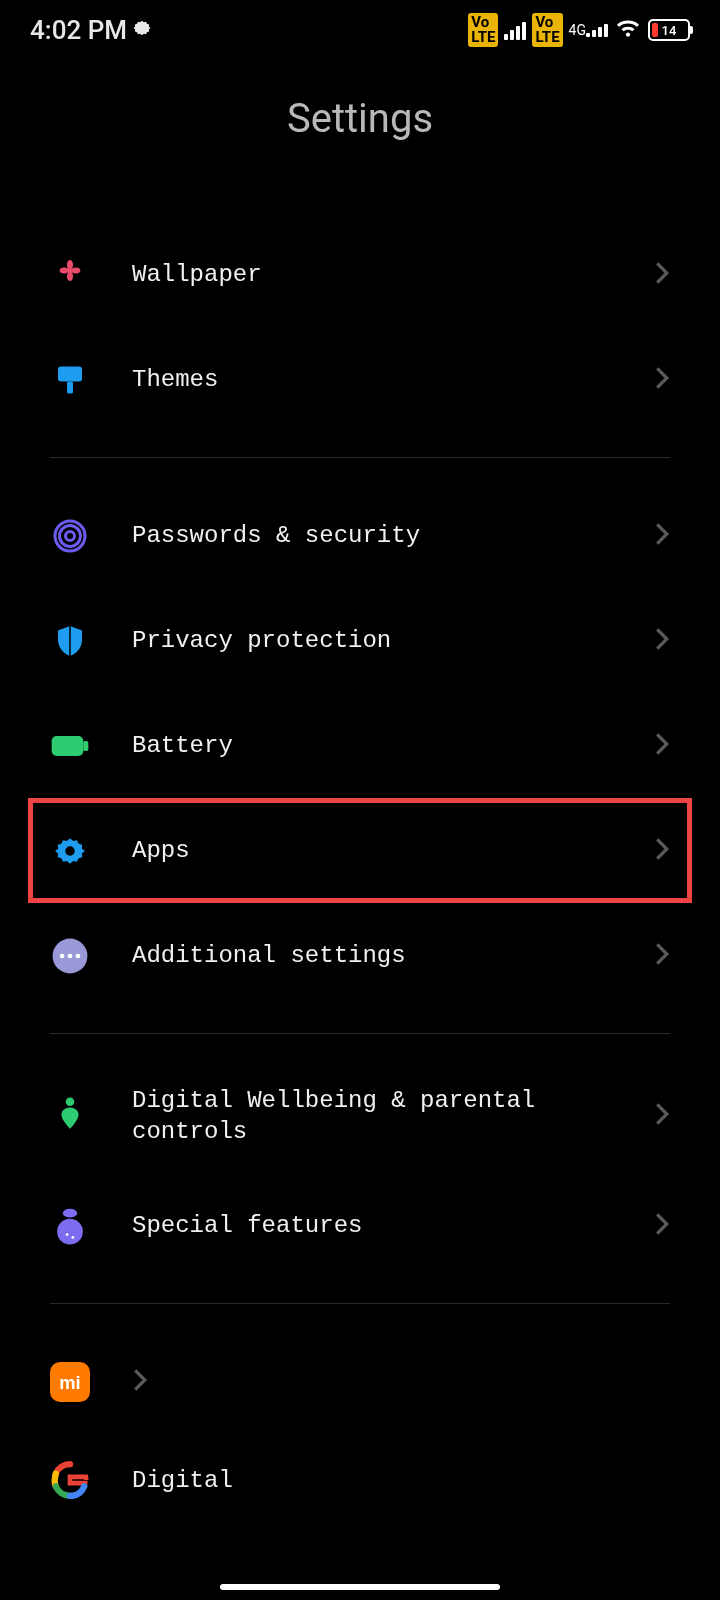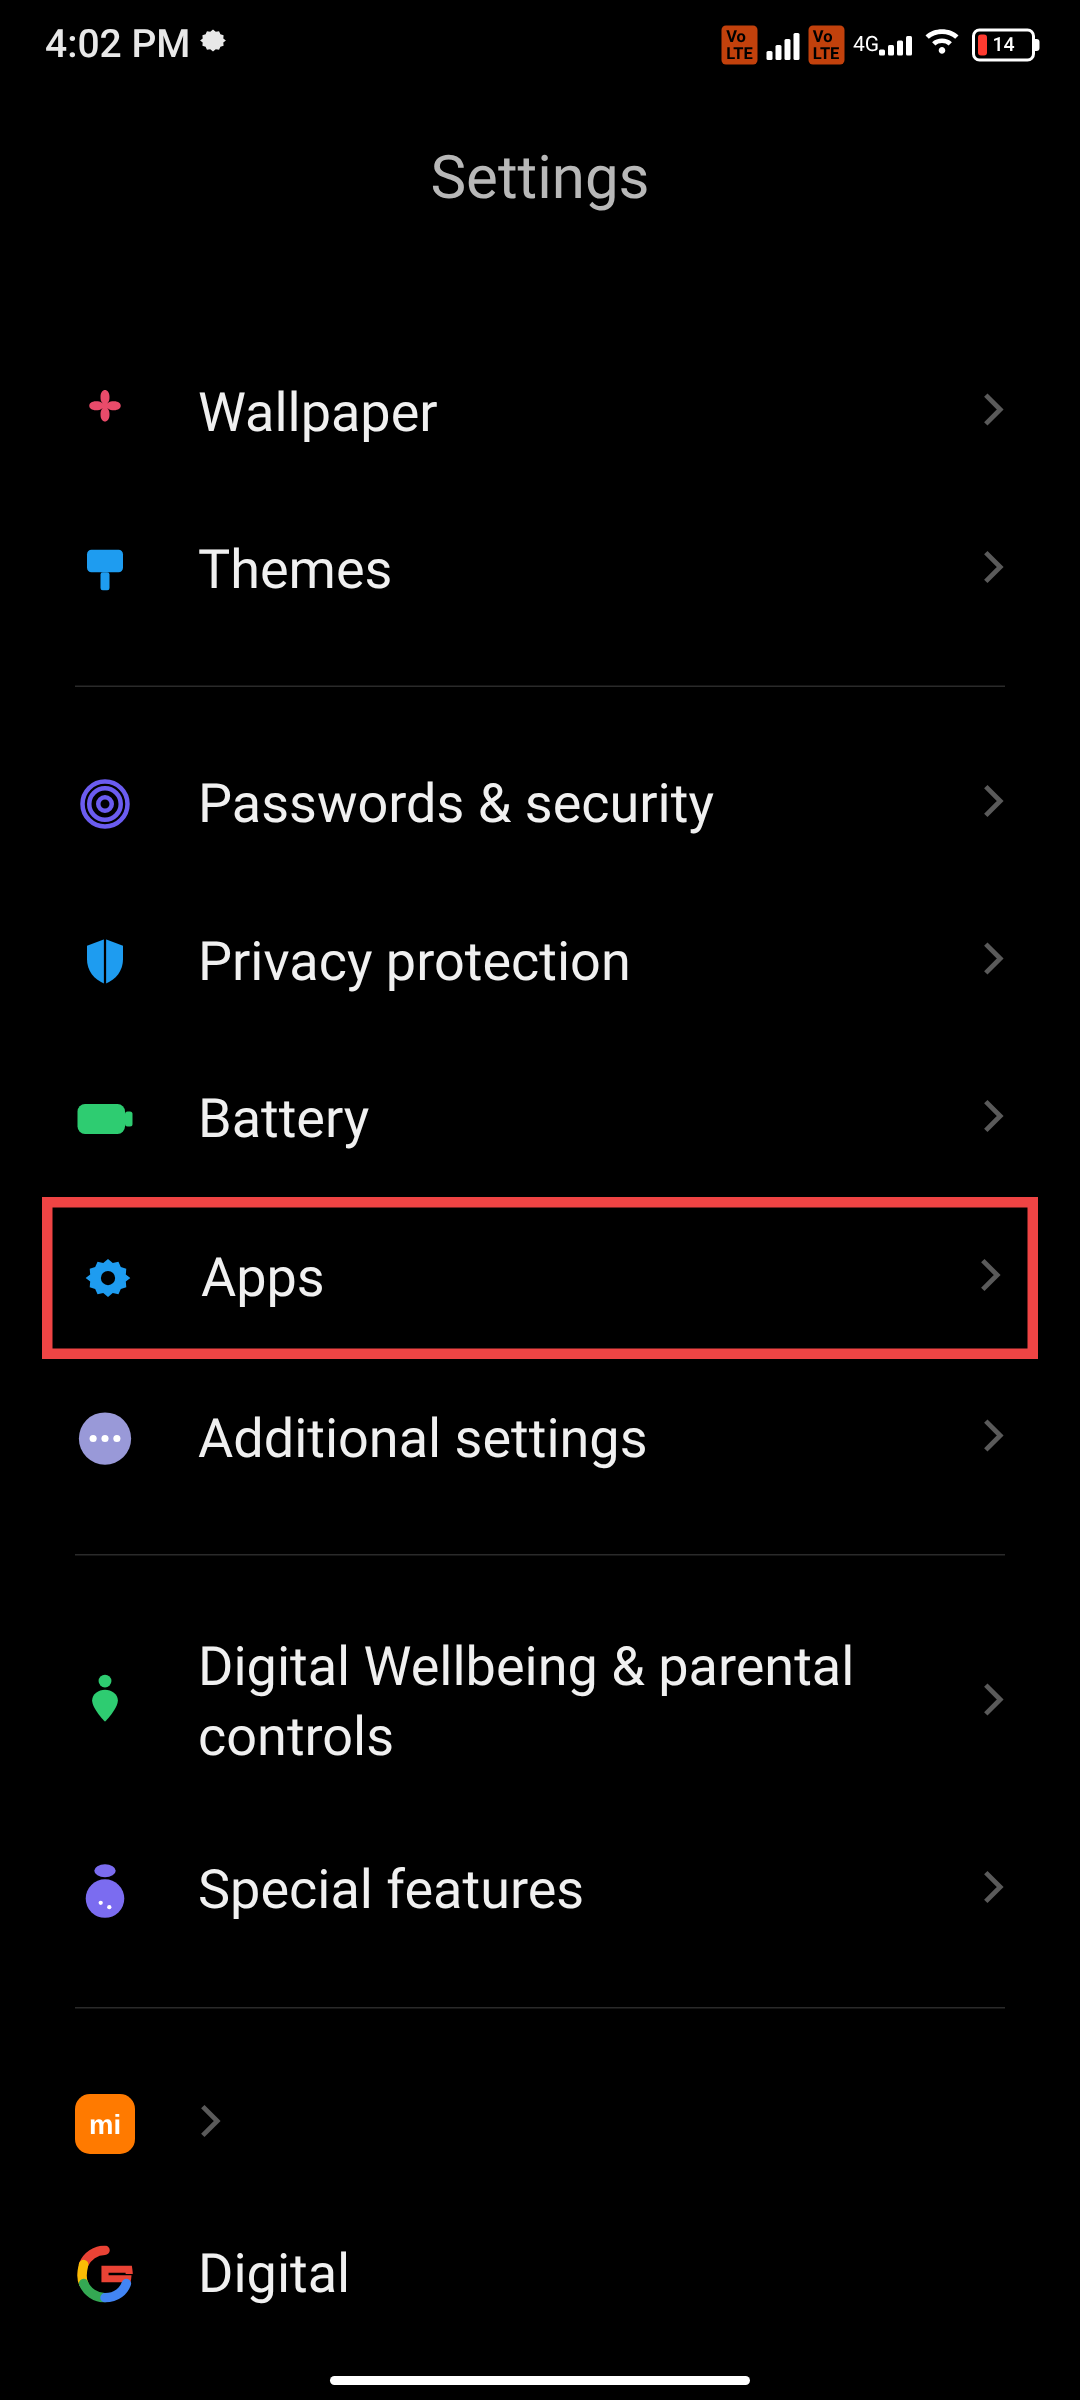--- a/index.html
+++ b/index.html
@@ -32,23 +32,23 @@
     .status-time {
       font-weight: 500;
       color: #e8e8e8;
     }
     .status-right {
       display: flex;
       align-items: center;
       gap: 6px;
     }
     .volte-badge {
-      background: #c2410c;
+      background: #eab308;
       color: #000;
-      font-size: 11px;
+      font-size: 15px;
       font-weight: bold;
       padding: 2px 3px;
       border-radius: 3px;
       line-height: 1;
       position: relative;
     }
     .signal-bars {
       display: flex;
       align-items: flex-end;
       gap: 2px;
@@ -110,39 +110,40 @@
     .settings-list {
       padding: 0;
     }
     .settings-item {
       display: flex;
       align-items: center;
       padding: 26px 50px 26px 50px;
       min-height: 105px;
     }
     .settings-item.highlighted {
-      border: 7px solid #ef4444;
+      border: 5px solid #ef4444;
       margin: 0 28px;
       padding-left: 17px;
       padding-right: 17px;
     }
     .item-icon {
       width: 40px;
       height: 40px;
       margin-right: 42px;
       display: flex;
       align-items: center;
       justify-content: center;
       flex-shrink: 0;
     }
     .item-label {
       flex-grow: 1;
-      font-size: 36px;
+      font-size: 24px;
       color: #f0f0f0;
       font-weight: 400;
+      font-family: Liberation Mono, monospace;
     }
     .chevron {
       color: #5a5a5a;
       flex-shrink: 0;
     }
     .divider {
       height: 1px;
       background: #2a2a2a;
       margin: 25px 50px;
     }

